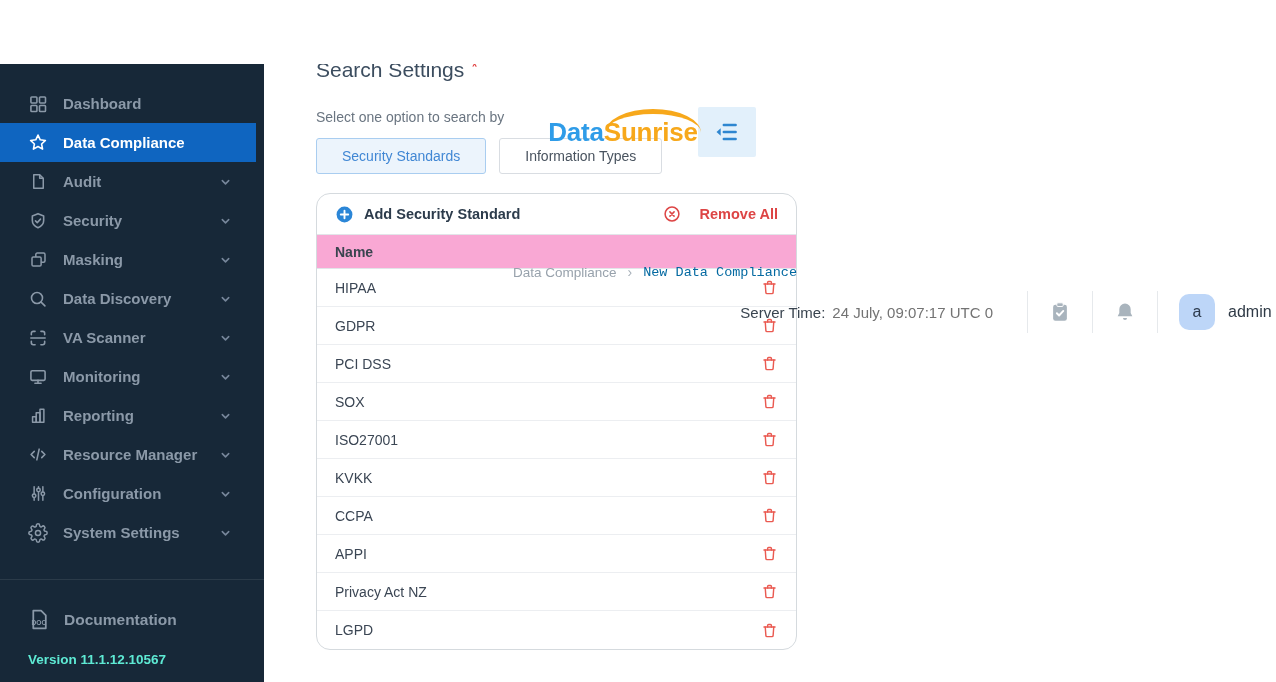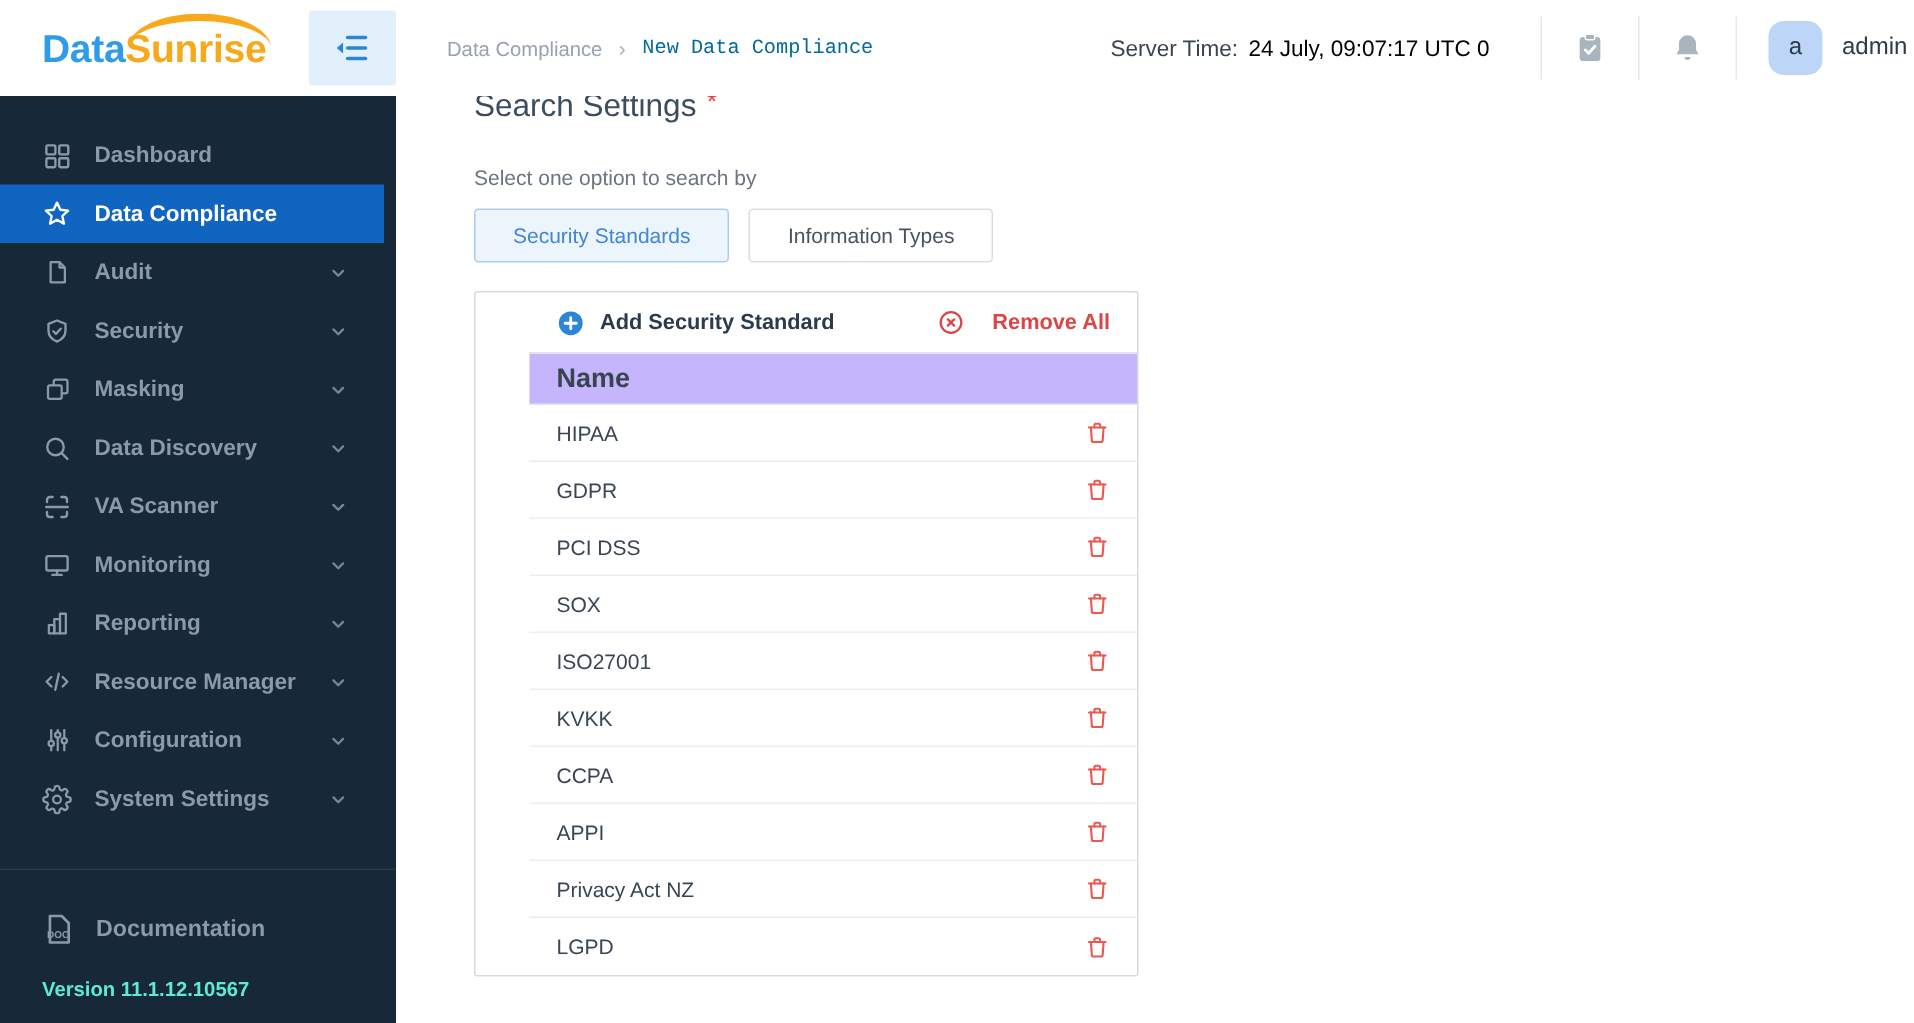--- a/index.html
+++ b/index.html
@@ -1,35 +1,35 @@
 <!DOCTYPE html>
 <html><head>
 <meta charset="utf-8">
 <style>
   * { margin:0; padding:0; box-sizing:border-box; }
   html,body { width:1276px; height:682px; }
   body { font-family:"Liberation Sans", sans-serif; background:#fff; overflow:hidden; }
   .screen { position:relative; width:1276px; height:682px; background:#fff; }
 
   
-  .header { position:absolute; top:0; left:0; width:1276px; height:64px; background:#fff; display:flex; align-items:center; z-index:3; }
+  .header { position:absolute; top:0; left:0; width:1276px; height:64px; background:#fff; display:flex; align-items:center; z-index:3;flex-direction:column; }
   .header-left { flex:0 0 264px; height:64px; display:flex; align-items:center; justify-content:space-between; }
   .logo { margin-left:28px; font-size:26px; font-weight:bold; letter-spacing:-0.2px; white-space:nowrap; cursor:pointer; }
   .logo-data { color:#2f9ce8; }
   .logo-sunrise { color:#f7a81b; position:relative; display:inline-block; }
   .logo-sunrise::before { content:""; position:absolute; left:1px; right:-3px; top:-8px; height:20px;
     border-top:5px solid #f7a81b; border-radius:50% 50% 0 0 / 95% 95% 0 0; }
   .collapse-btn { width:58px; height:50px; background:#e2f0fb; border-radius:2px; display:flex; align-items:center; justify-content:center; cursor:pointer; }
   .breadcrumb { margin-left:34px; display:flex; align-items:center; gap:11px; font-size:13.5px; color:#98a2ac; }
   .breadcrumb .bc-parent { cursor:pointer; }
   .breadcrumb .bc-sep { font-size:14px; color:#a7b0b9; }
   .breadcrumb .bc-current { color:#0369a1;font-family:Liberation Mono, monospace; }
   .header-right { margin-left:auto; display:flex; align-items:center; height:100%; }
   .server-time { font-size:15px; color:#39444f; margin-right:34px; white-space:nowrap; }
-  .server-time .st-value { color:#000000; margin-left:7px; }
+  .server-time .st-value { color:#737373; margin-left:7px; }
   .hdivider { width:1px; height:42px; background:#e6e9ec; }
   .icon-btn { width:64px; height:64px; display:flex; align-items:center; justify-content:center; cursor:pointer; }
   .user { display:flex; align-items:center; padding-left:21px; width:118px; cursor:pointer; }
   .avatar { width:36px; height:36px; border-radius:10px; background:#bdd6f8; color:#2c3a4c; font-size:16px; display:flex; align-items:center; justify-content:center; flex:0 0 36px; }
   .user-name { font-size:16px; color:#2f3a46; margin-left:13px; }
 
   
   .sidebar { position:absolute; top:64px; left:0; width:264px; height:618px; background:#172838; display:flex; flex-direction:column; z-index:2; }
   .nav { padding-top:20px; flex:1 1 auto; }
   .nav-item { height:39px; display:flex; align-items:center; padding:0 28px; color:#8b99a8; font-size:15px; font-weight:600; position:relative; cursor:pointer; }
@@ -43,25 +43,25 @@
 
   
   .main { position:absolute; top:48px; left:264px; width:1012px; height:618px; background:#fff; padding:10px 0 0 52px; }
   .page-title { font-size:21px; color:#3c4d5f; font-weight:400; }
   .req-mark { color:#e03e3e; font-size:17px; margin-left:7px; vertical-align:4px; }
   .subtitle { margin-top:27px; font-size:14px; color:#6a7581; }
   .tabs { margin-top:13px; display:flex; gap:13px; }
   .tab { height:36px; padding:0 25px; display:flex; align-items:center; font-size:14px; font-weight:400; background:#fff; border:1px solid #d9dde2; border-radius:3px; color:#49535f; cursor:pointer; white-space:nowrap; }
   .tab.selected { background:#ecf4fc; border-color:#a9cdf0; color:#4187d4; }
 
-  .panel { margin-top:19px; width:443px; border:1px solid #d5dade; border-radius:2px; background:#fff;padding-left:36px; }
+  .panel { margin-top:19px; width:481px; border:1px solid #d5dade; border-radius:14px; background:#fff; }
   .panel-actions { height:40px; display:flex; align-items:center; padding:0 18px; }
   .add-btn { display:flex; align-items:center; gap:10px; font-size:14.5px; font-weight:600; color:#2c3b4b; cursor:pointer; }
   .remove-btn { margin-left:auto; display:flex; align-items:center; gap:19px; font-size:14.5px; font-weight:600; color:#dd4545; cursor:pointer; }
-  .thead { height:35px; background:#c4b5fd; border-top:1px solid #e2e5e9; border-bottom:1px solid #e2e5e9; display:flex; align-items:center; padding:0 18px; font-size:18px; font-weight:bold; color:#39444f; }
+  .thead { height:35px; background:#f9a8d4; border-top:1px solid #e2e5e9; border-bottom:1px solid #e2e5e9; display:flex; align-items:center; padding:0 18px; font-size:14px; font-weight:bold; color:#39444f; }
   .trow { height:38px; display:flex; align-items:center; padding:0 18px; font-size:14px; color:#3b4654; border-bottom:1px solid #eceef1; }
   .trow:last-child { border-bottom:none; }
   .trash-btn { margin-left:auto; display:flex; cursor:pointer; }
 </style>
 </head>
 <body>
 
 <div class="screen">
 
   <div class="header">

